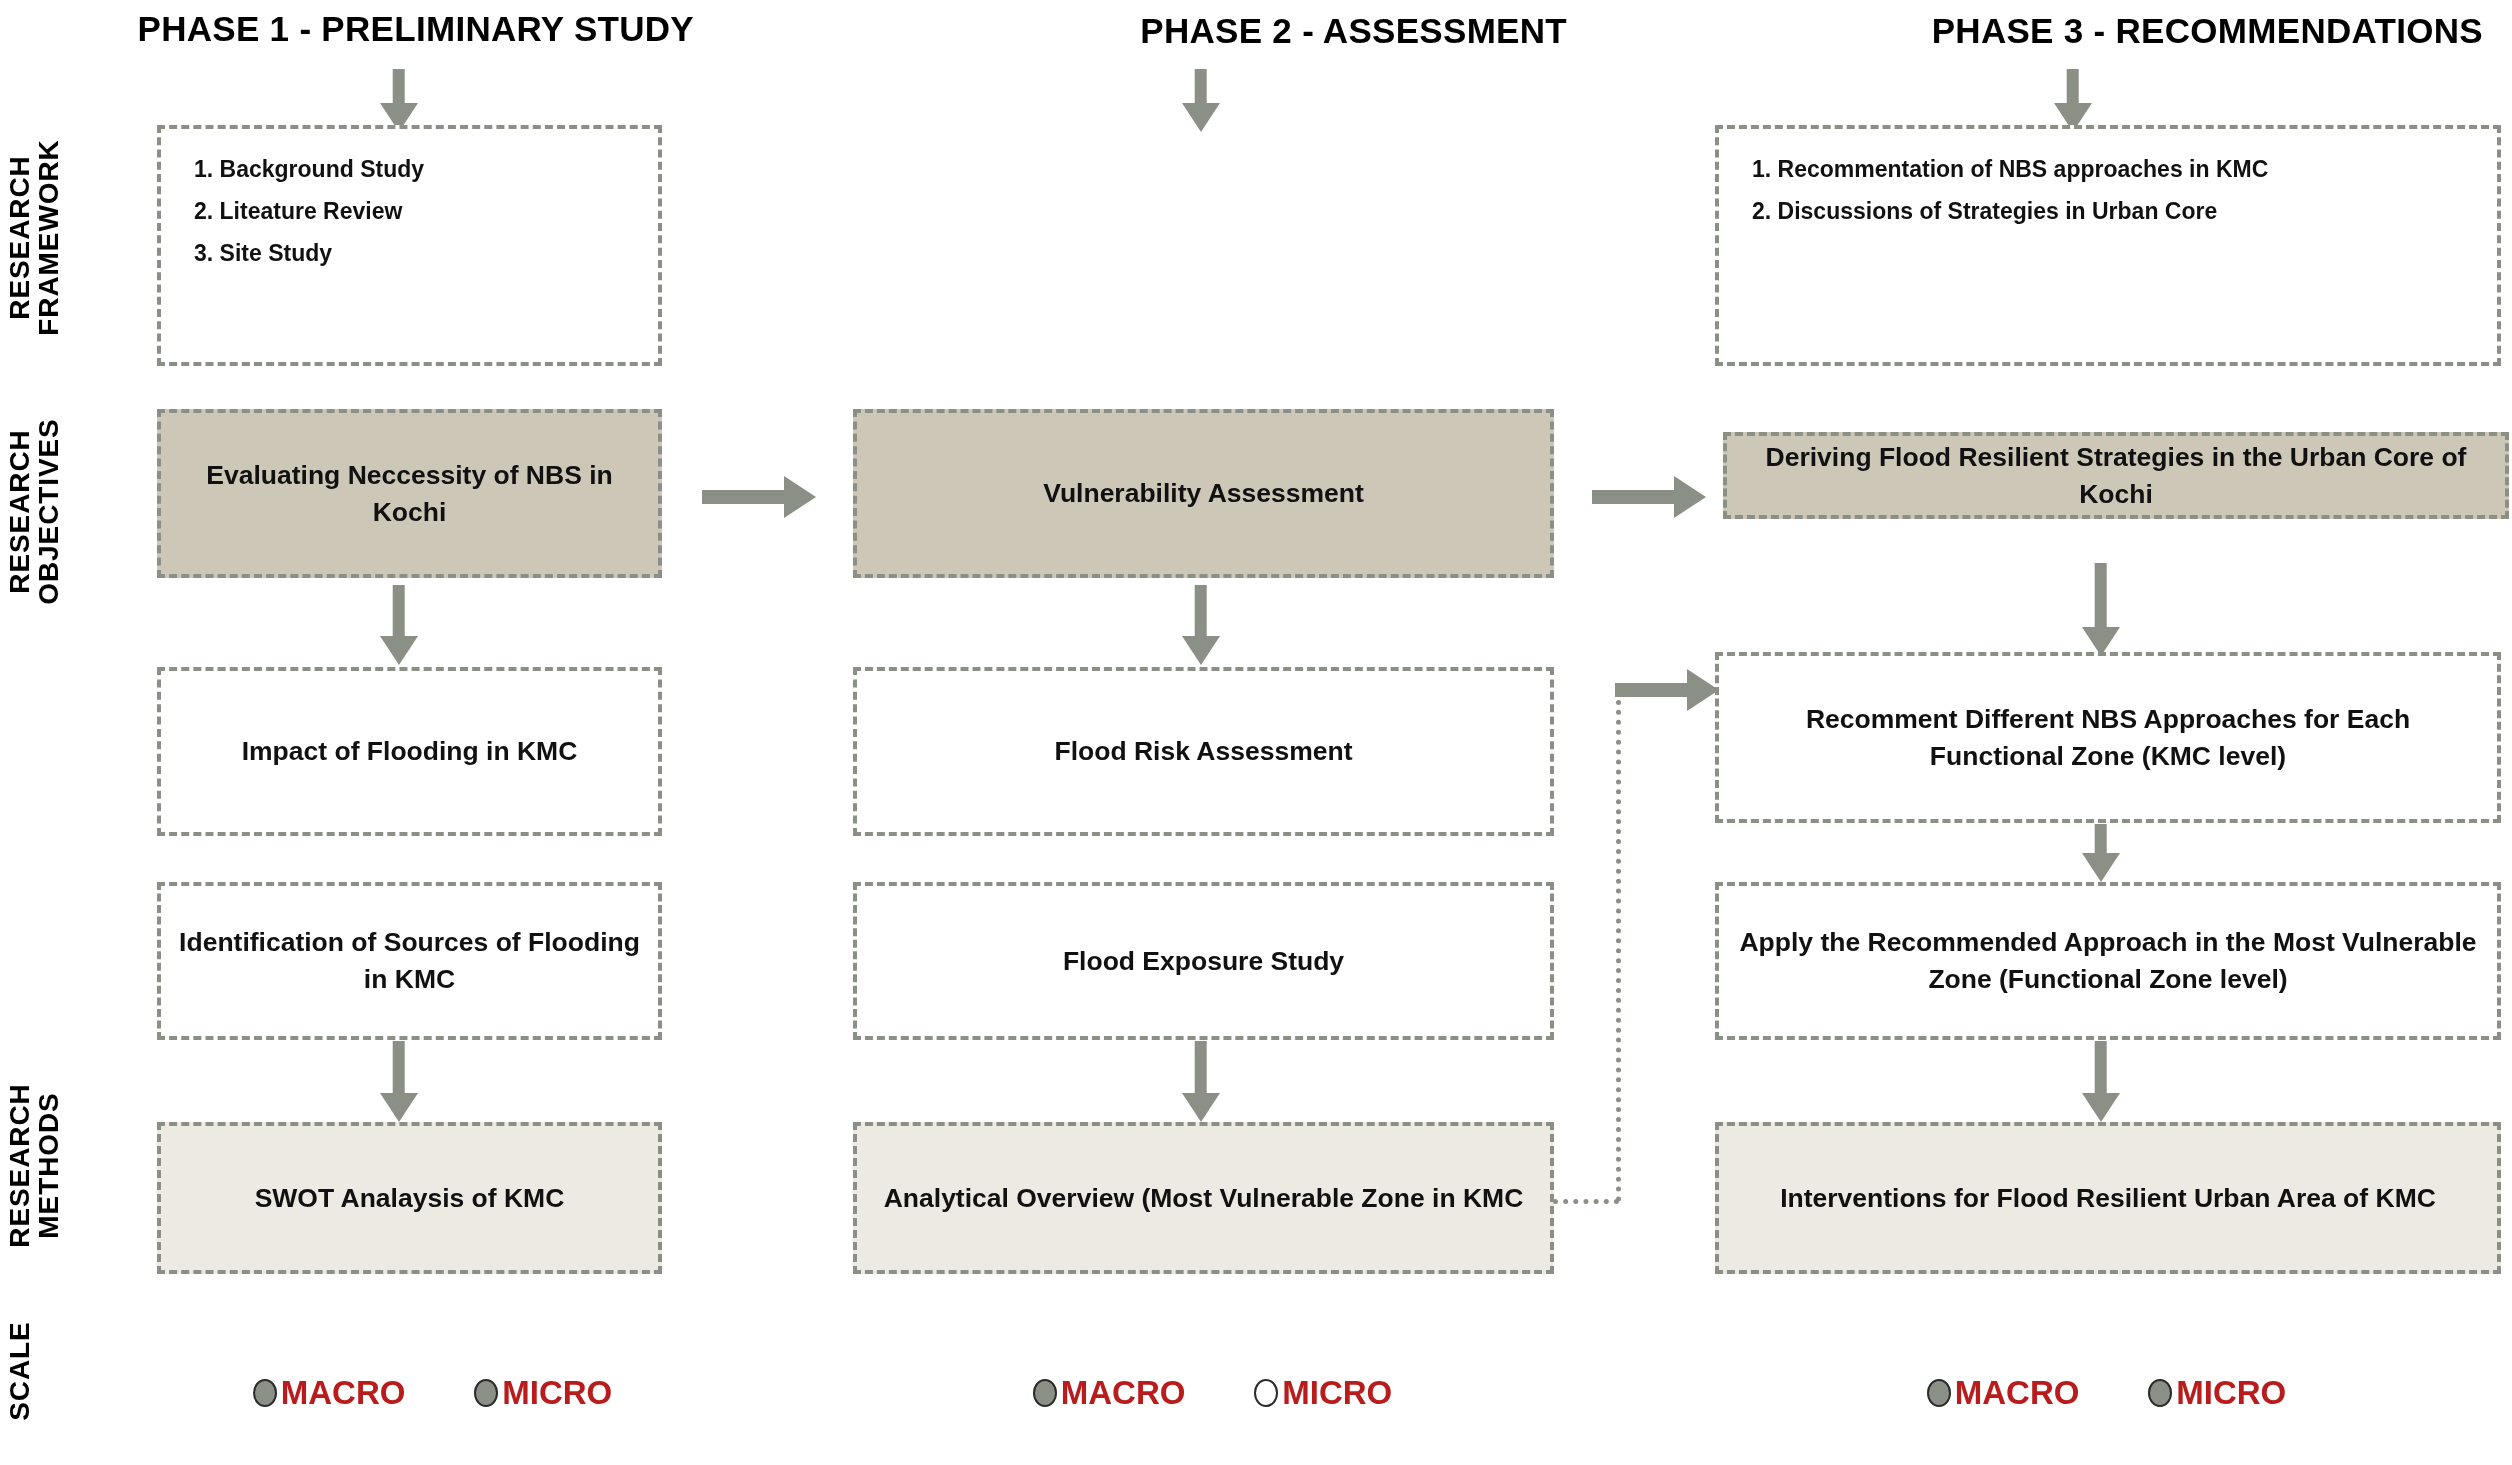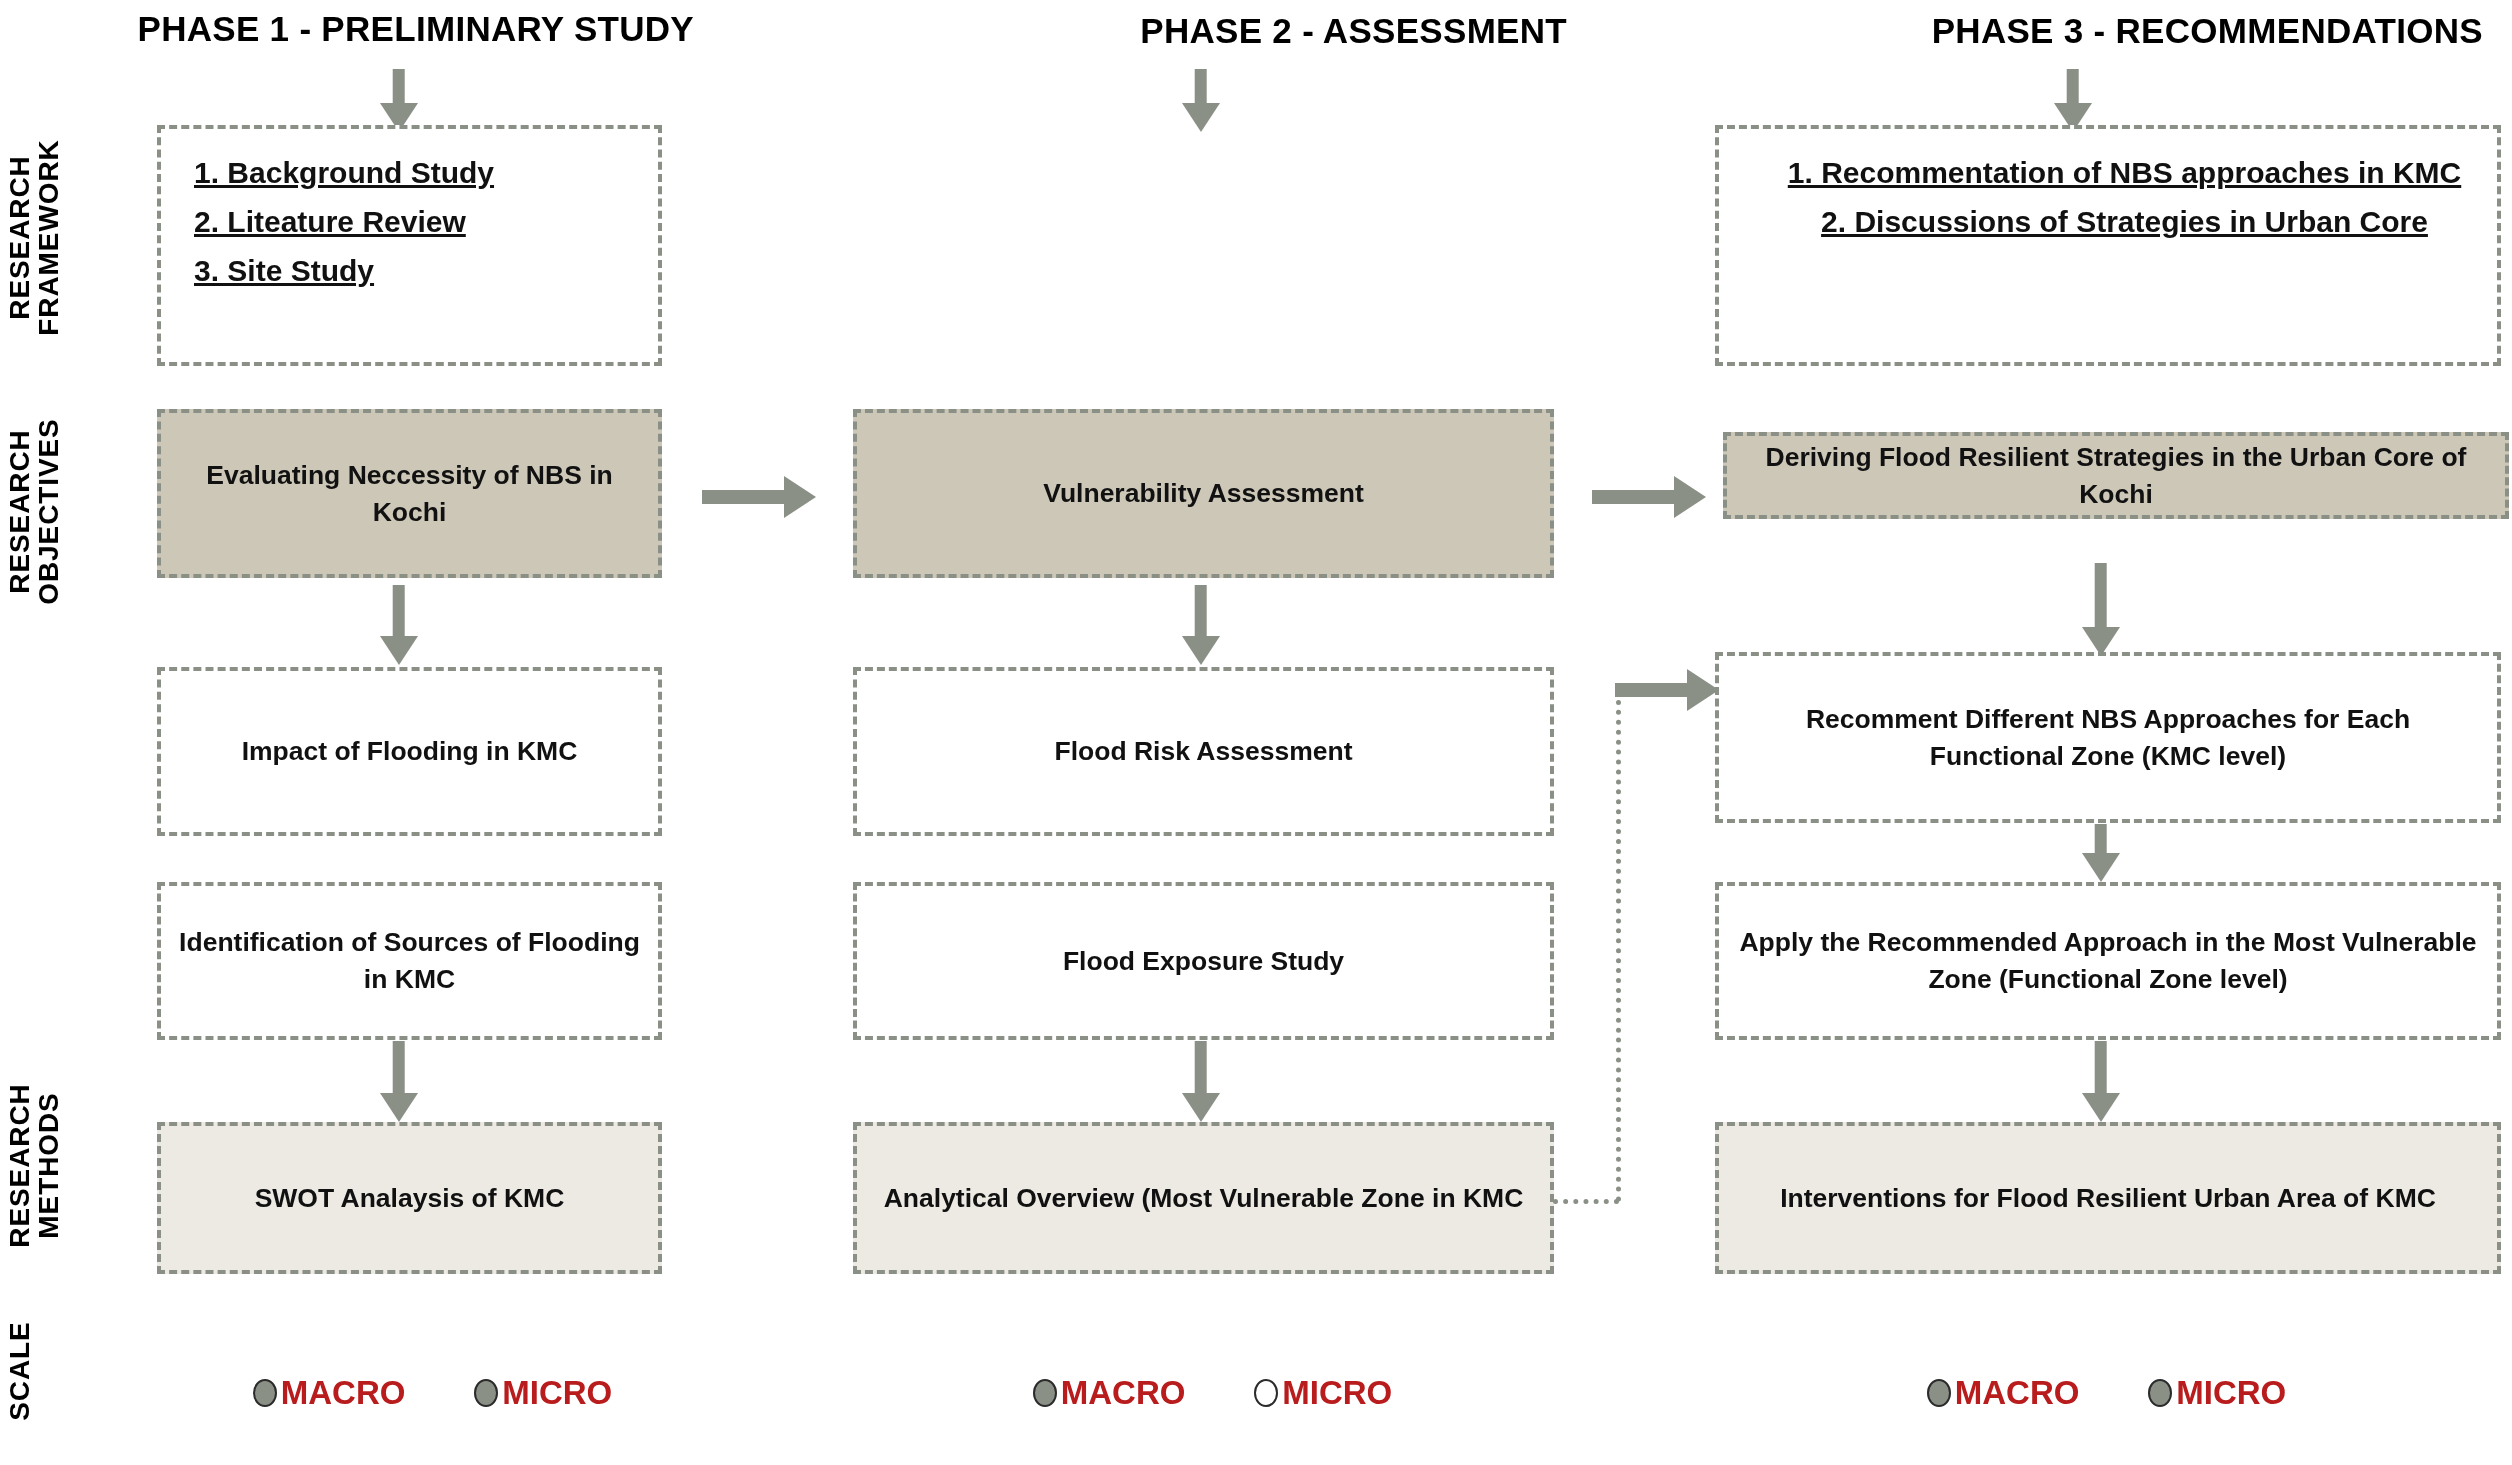--- a/index.html
+++ b/index.html
@@ -41,23 +41,22 @@
   }
   .node.white{background:#ffffff;}
   .node.tan{background:#cdc7b8;}
   .node.cream{background:#edeae4;}
 
   
   .node.listbox{
     display:block;
     text-align:left;
     padding:29px 0 0 33px;
-    font-size:30px;
+    font-size:23px;
     line-height:1.0;
-    text-decoration:underline;
   }
   .node.listbox .li{margin-bottom:19px;white-space:nowrap;}
 
   
   .arrow-down{position:absolute;}
   .arrow-down .shaft{
     position:absolute;left:50%;top:0;transform:translateX(-50%);
     width:12.6px;background:#8a9086;
   }
   .arrow-down .head{
@@ -136,21 +135,21 @@
     <div class="head"></div>
   </div>
 
   <div class="node white listbox" style="left:157px;top:125px;width:505px;height:241px;">
     <div class="li">1. Background Study</div>
     <div class="li">2. Liteature Review</div>
     <div class="li">3. Site Study</div>
   </div>
 
 
-  <div class="node white listbox" style="left:1715px;top:125px;width:786px;height:241px;text-align:center;">
+  <div class="node white listbox" style="left:1715px;top:125px;width:786px;height:241px;">
     <div class="li">1. Recommentation of NBS approaches in KMC</div>
     <div class="li">2. Discussions of Strategies in Urban Core</div>
   </div>
 
   <div class="node tan" style="left:853px;top:409px;width:701px;height:169px;">Vulnerability Assessment</div>
 
   <div class="node tan" style="left:157px;top:409px;width:505px;height:169px;">Evaluating Neccessity of NBS in Kochi</div>
 
   <div class="node tan" style="left:1715px;top:432px;width:786px;height:87px;margin-left:8px;">Deriving Flood Resilient Strategies in the Urban Core of Kochi</div>
 

